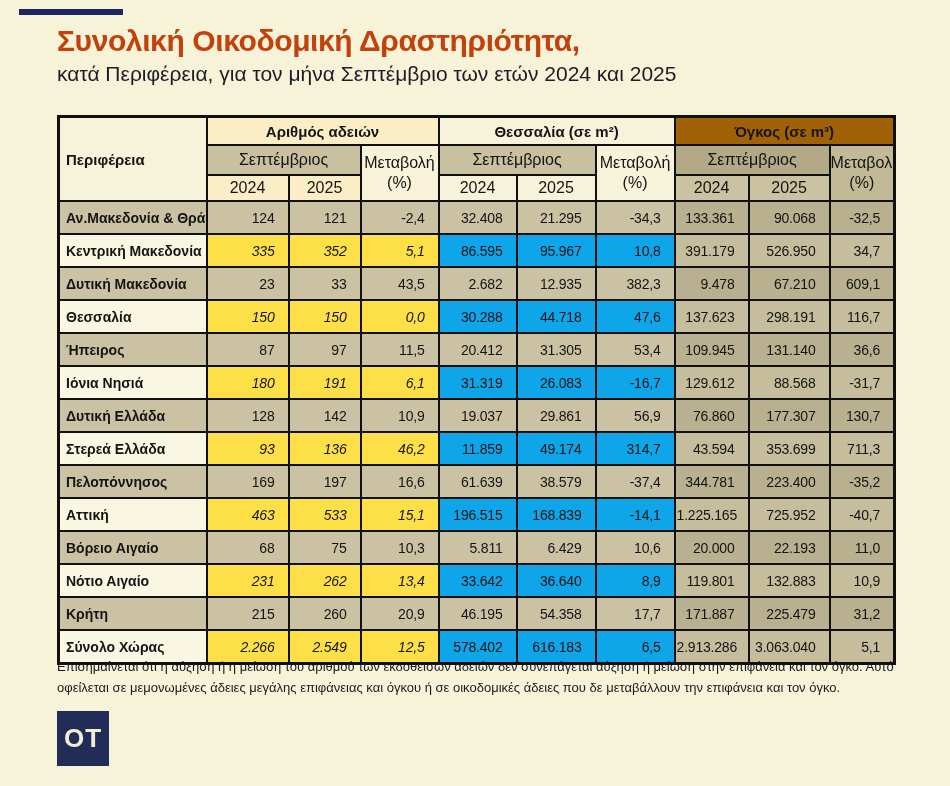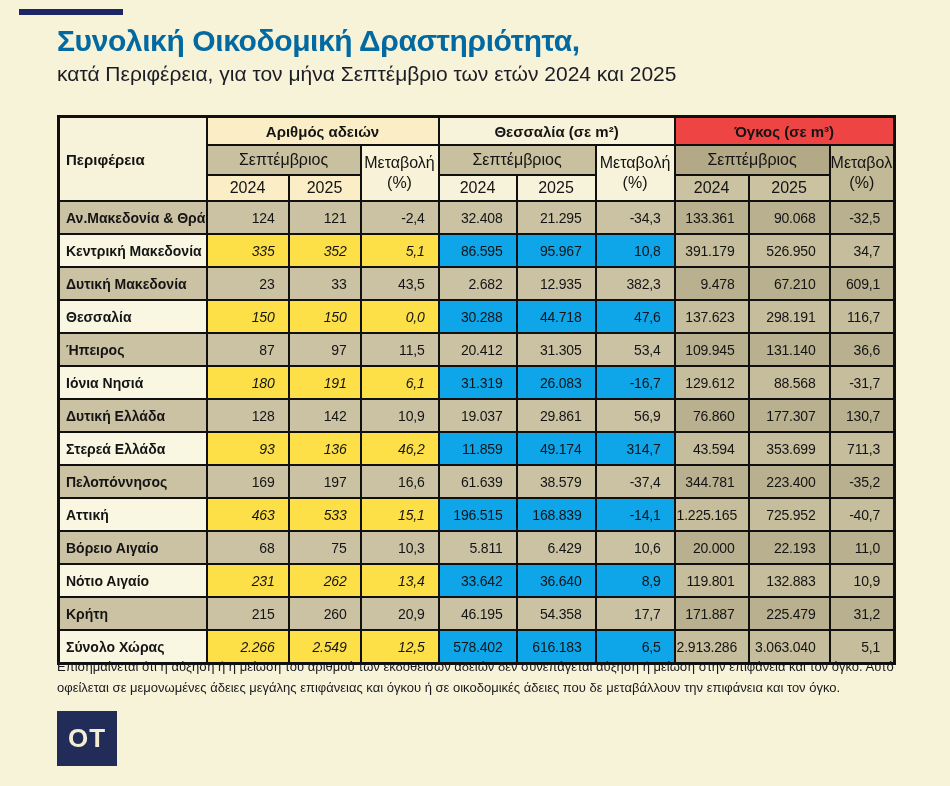--- a/index.html
+++ b/index.html
@@ -2,34 +2,34 @@
 <html><head>
 <meta charset="utf-8">
 <style>
   html,body{margin:0;padding:0;}
   body{
     width:950px;height:786px;position:relative;overflow:hidden;
     background:#f7f3d8;color:#141414;
     font-family:"Liberation Sans","DejaVu Sans",sans-serif;
   }
   .accent-bar{position:absolute;left:19px;top:9px;width:104px;height:6px;background:#1c2566;}
-  .title{position:absolute;left:57px;top:24px;font-size:30px;font-weight:700;letter-spacing:-0.4px;color:#0369a1;white-space:nowrap;}
+  .title{position:absolute;left:57px;top:24px;font-size:30px;font-weight:700;letter-spacing:-0.4px;color:#c2410c;white-space:nowrap;}
   .subtitle{position:absolute;left:57px;top:62px;font-size:21px;color:#1c1c25;white-space:nowrap;}
 
   table.data{position:absolute;left:57px;top:115px;width:836px;border-collapse:collapse;table-layout:fixed;border:3px solid #101010;}
   table.data th,table.data td{border:2px solid #101010;overflow:hidden;}
   thead th{font-weight:400;text-align:center;font-size:16px;padding:0;}
   thead tr.r1 th{height:26px;}
   thead tr.r2 th{height:28px;}
   thead tr.r3 th{height:24px;}
   th.region-h{text-align:left;padding-left:6px;font-weight:700;font-size:15px;background:#f7f3da;}
   th.group{font-weight:700;font-size:15px;}
   th.g0h{background:#fbeec7;}
   th.g1h{background:#f7f3da;}
-  th.g2h{background:#ef4444;}
+  th.g2h{background:#a16207;}
   th.month0,th.month1{background:#c9c09f;}
   th.month2{background:#b3a987;}
   th.year0{background:#fbeec7;}
   th.year1{background:#f7f3da;}
   th.year2{background:#cbc2a2;}
   th.chg0{background:#f8f2d8;}
   th.chg1{background:#f7f3da;}
   th.chg2{background:#c2b997;}
   th.chg span{display:block;line-height:1.25;}
 
@@ -37,21 +37,21 @@
   td.region{font-weight:700;font-size:14px;text-align:left;padding-left:6px;white-space:nowrap;}
   td.num{text-align:right;padding-right:13px;letter-spacing:-0.2px;white-space:nowrap;}
   tr.row-tan td.region, tr.row-tan td.g0, tr.row-tan td.g1{background:#cbc2a4;}
   tr.row-tan td.g2{background:#b9b08f;}
   tr.row-cream td.region{background:#f9f6e2;}
   tr.row-cream td.g0{background:#fde047;font-style:italic;}
   tr.row-cream td.g1{background:#0ea5e9;}
   tr.row-cream td.g2{background:#c6bd9d;margin-top:36px;}
 
   .footnote{position:absolute;left:57px;top:656px;width:860px;font-size:13px;line-height:1.62;color:#19191f;}
-  .logo{position:absolute;left:57px;top:711px;width:60px;height:55px;background:#222c59;
+  .logo{position:absolute;left:57px;top:711px;width:52px;height:55px;background:#222c59;
         display:flex;align-items:center;justify-content:center;
         color:#f3eed2;font-size:26px;font-weight:700;letter-spacing:1px;}
 </style>
 </head>
 <body>
 
 <div class="accent-bar"></div>
 <div class="title">Συνολική Οικοδομική Δραστηριότητα,</div>
 <div class="subtitle">κατά Περιφέρεια, για τον μήνα Σεπτέμβριο των ετών 2024 και 2025</div>
 

